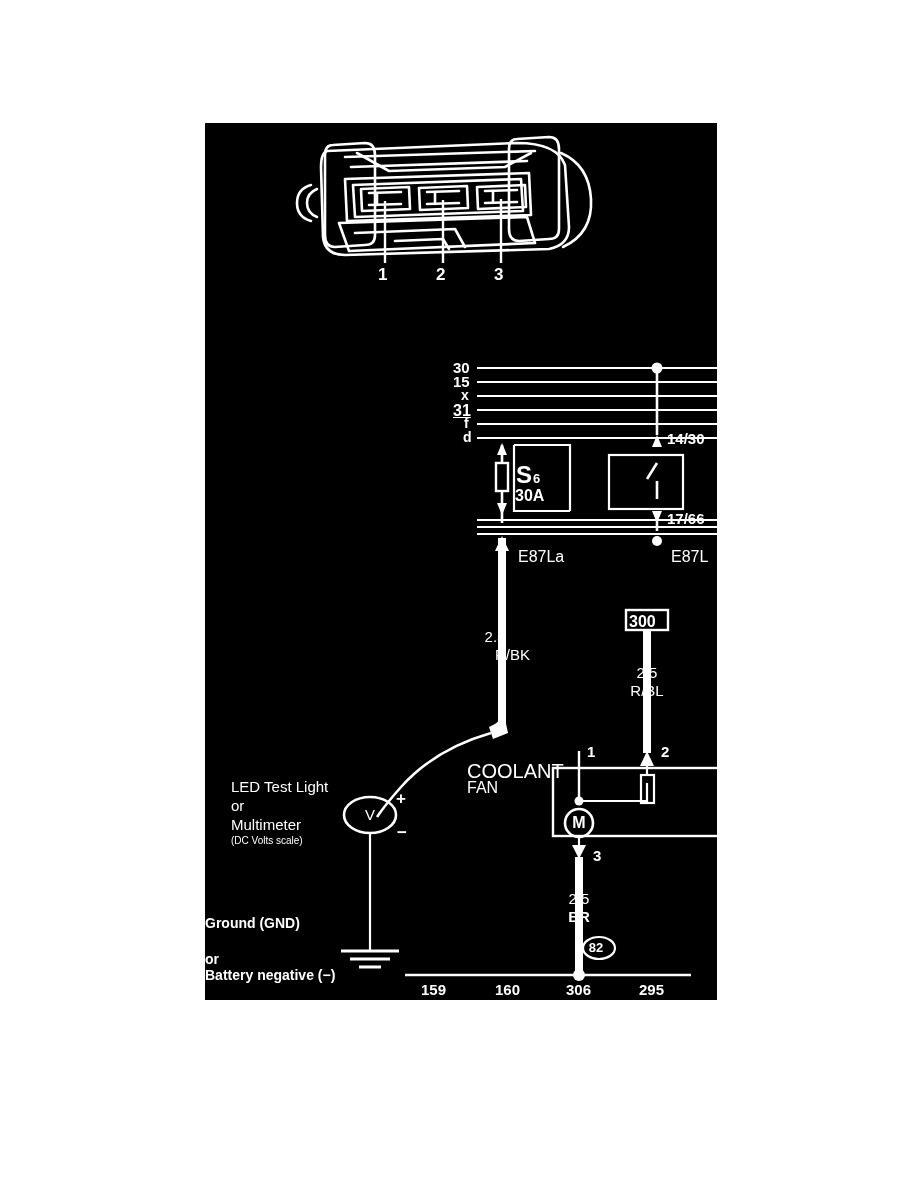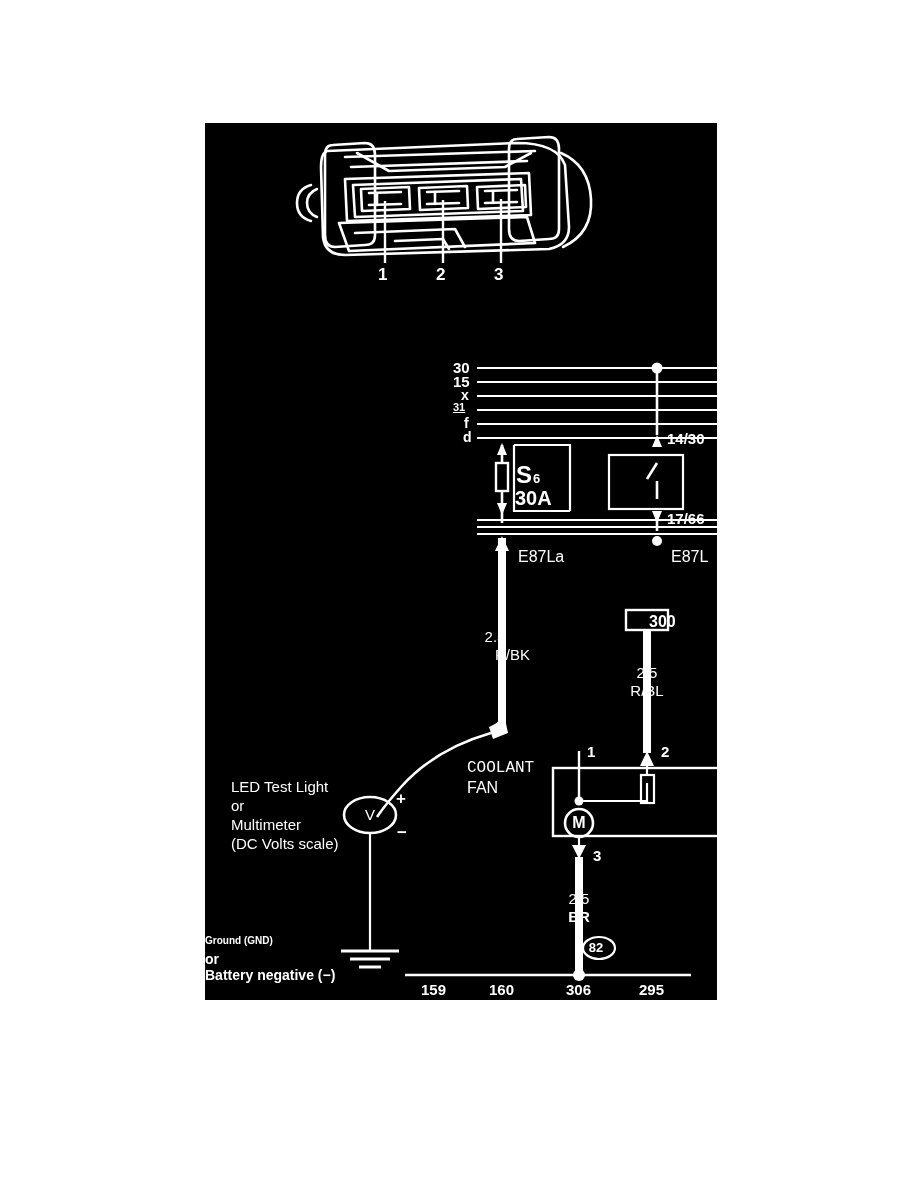--- a/index.html
+++ b/index.html
@@ -198,68 +198,68 @@
       <line x1="200" y1="852" x2="486" y2="852" stroke="#ffffff" stroke-width="2.4"></line>
     </svg>
 
     <div class="lbl bold" style="left:173px; top:142px; font-size:17px;">1</div>
     <div class="lbl bold" style="left:231px; top:142px; font-size:17px;">2</div>
     <div class="lbl bold" style="left:289px; top:142px; font-size:17px;">3</div>
 
     <div class="lbl bold" style="left:248px; top:236px; font-size:15px;">30</div>
     <div class="lbl bold" style="left:248px; top:250px; font-size:15px;">15</div>
     <div class="lbl bold" style="left:256px; top:264px; font-size:14px;">x</div>
-    <div class="lbl bold" style="left:248px; top:278px; font-size:11px;text-decoration:underline;">31</div>
+    <div class="lbl bold" style="left:248px; top:278px; font-size:16px;text-decoration:underline;">31</div>
     <div class="lbl bold" style="left:259px; top:292px; font-size:14px;">f</div>
     <div class="lbl bold" style="left:258px; top:306px; font-size:14px;">d</div>
 
     <div class="lbl bold" style="left:311px; top:337px; font-size:24px;">S</div>
     <div class="lbl bold" style="left:328px; top:348px; font-size:13px;">6</div>
-    <div class="lbl bold" style="left:310px; top:363px; font-size:20px;">30A</div>
+    <div class="lbl bold" style="left:310px; top:363px; font-size:16px;">30A</div>
 
     <div class="lbl bold" style="left:462px; top:307px; font-size:15px;">14/30</div>
     <div class="lbl bold" style="left:462px; top:387px; font-size:15px;">17/66</div>
 
     <div class="lbl" style="left:313px; top:424px; font-size:16px;">E87La</div>
     <div class="lbl" style="left:466px; top:424px; font-size:16px;">E87L</div>
 
     <div class="lbl" style="left:290px; top:505px; font-size:15px; text-align:center; width:60px; margin-left:-30px;">2.5</div>
     <div class="lbl" style="left:290px; top:523px; font-size:15px; text-align:right; width:70px; margin-left:-35px;">R/BK</div>
 
-    <div class="lbl bold" style="left:424px; top:489px; font-size:16px;margin-left:20px;">300</div>
+    <div class="lbl bold" style="left:424px; top:489px; font-size:16px;">300</div>
 
     <div class="lbl" style="left:442px; top:541px; font-size:15px; text-align:center; width:60px; margin-left:-30px;">2.5</div>
     <div class="lbl" style="left:442px; top:559px; font-size:15px; text-align:center; width:70px; margin-left:-35px;">R/BL</div>
 
-    <div class="lbl" style="left:262px; top:636px; font-size:16px;font-family:Liberation Mono, monospace;">COOLANT</div>
+    <div class="lbl" style="left:262px; top:636px; font-size:20px;">COOLANT</div>
     <div class="lbl" style="left:262px; top:655px; font-size:16px;">FAN</div>
 
     <div class="lbl bold" style="left:382px; top:620px; font-size:15px;">1</div>
     <div class="lbl bold" style="left:456px; top:620px; font-size:15px;">2</div>
     <div class="lbl bold" style="left:388px; top:724px; font-size:15px;">3</div>
 
     <div class="lbl bold" style="left:374px; top:692px; font-size:16px; text-align:center; width:24px; margin-left:-12px; line-height:1;">M</div>
 
     <div class="lbl" style="left:26px; top:655px; font-size:15px;">LED Test Light</div>
     <div class="lbl" style="left:26px; top:674px; font-size:15px;">or</div>
     <div class="lbl" style="left:26px; top:693px; font-size:15px;">Multimeter</div>
-    <div class="lbl" style="left:26px; top:712px; font-size:15px;">(DC Volts scale)</div>
+    <div class="lbl" style="left:26px; top:712px; font-size:10px;">(DC Volts scale)</div>
 
     <div class="lbl" style="left:165px; top:684px; font-size:15px; text-align:center; width:24px; margin-left:-12px; line-height:1;">V</div>
     <div class="lbl bold" style="left:191px; top:666px; font-size:17px;">+</div>
     <div class="lbl bold" style="left:192px; top:700px; font-size:17px;">−</div>
 
-    <div class="lbl bold" style="left:0px; top:812px; font-size:10px;">Ground (GND)</div>
+    <div class="lbl bold" style="left:0px; top:792px; font-size:14px;">Ground (GND)</div>
     <div class="lbl bold" style="left:0px; top:828px; font-size:14px;">or</div>
     <div class="lbl bold" style="left:0px; top:844px; font-size:14px;text-align:right;">Battery negative (−)</div>
 
     <div class="lbl" style="left:374px; top:767px; font-size:15px; text-align:center; width:60px; margin-left:-30px;">2.5</div>
     <div class="lbl" style="left:374px; top:785px; font-size:15px; text-align:center; width:60px; margin-left:-30px;font-weight:bold;">BR</div>
 
     <div class="lbl bold" style="left:394px; top:818px; font-size:13px; text-align:center; width:24px; margin-left:-15px; line-height:1;">82</div>
 
     <div class="lbl bold" style="left:216px; top:858px; font-size:15px;">159</div>
-    <div class="lbl bold" style="left:284px; top:858px; font-size:15px;">160</div>
+    <div class="lbl bold" style="left:290px; top:858px; font-size:15px;">160</div>
     <div class="lbl bold" style="left:361px; top:858px; font-size:15px;">306</div>
     <div class="lbl bold" style="left:434px; top:858px; font-size:15px;">295</div>
 
   </div>
 </div>
 
 </body></html>

